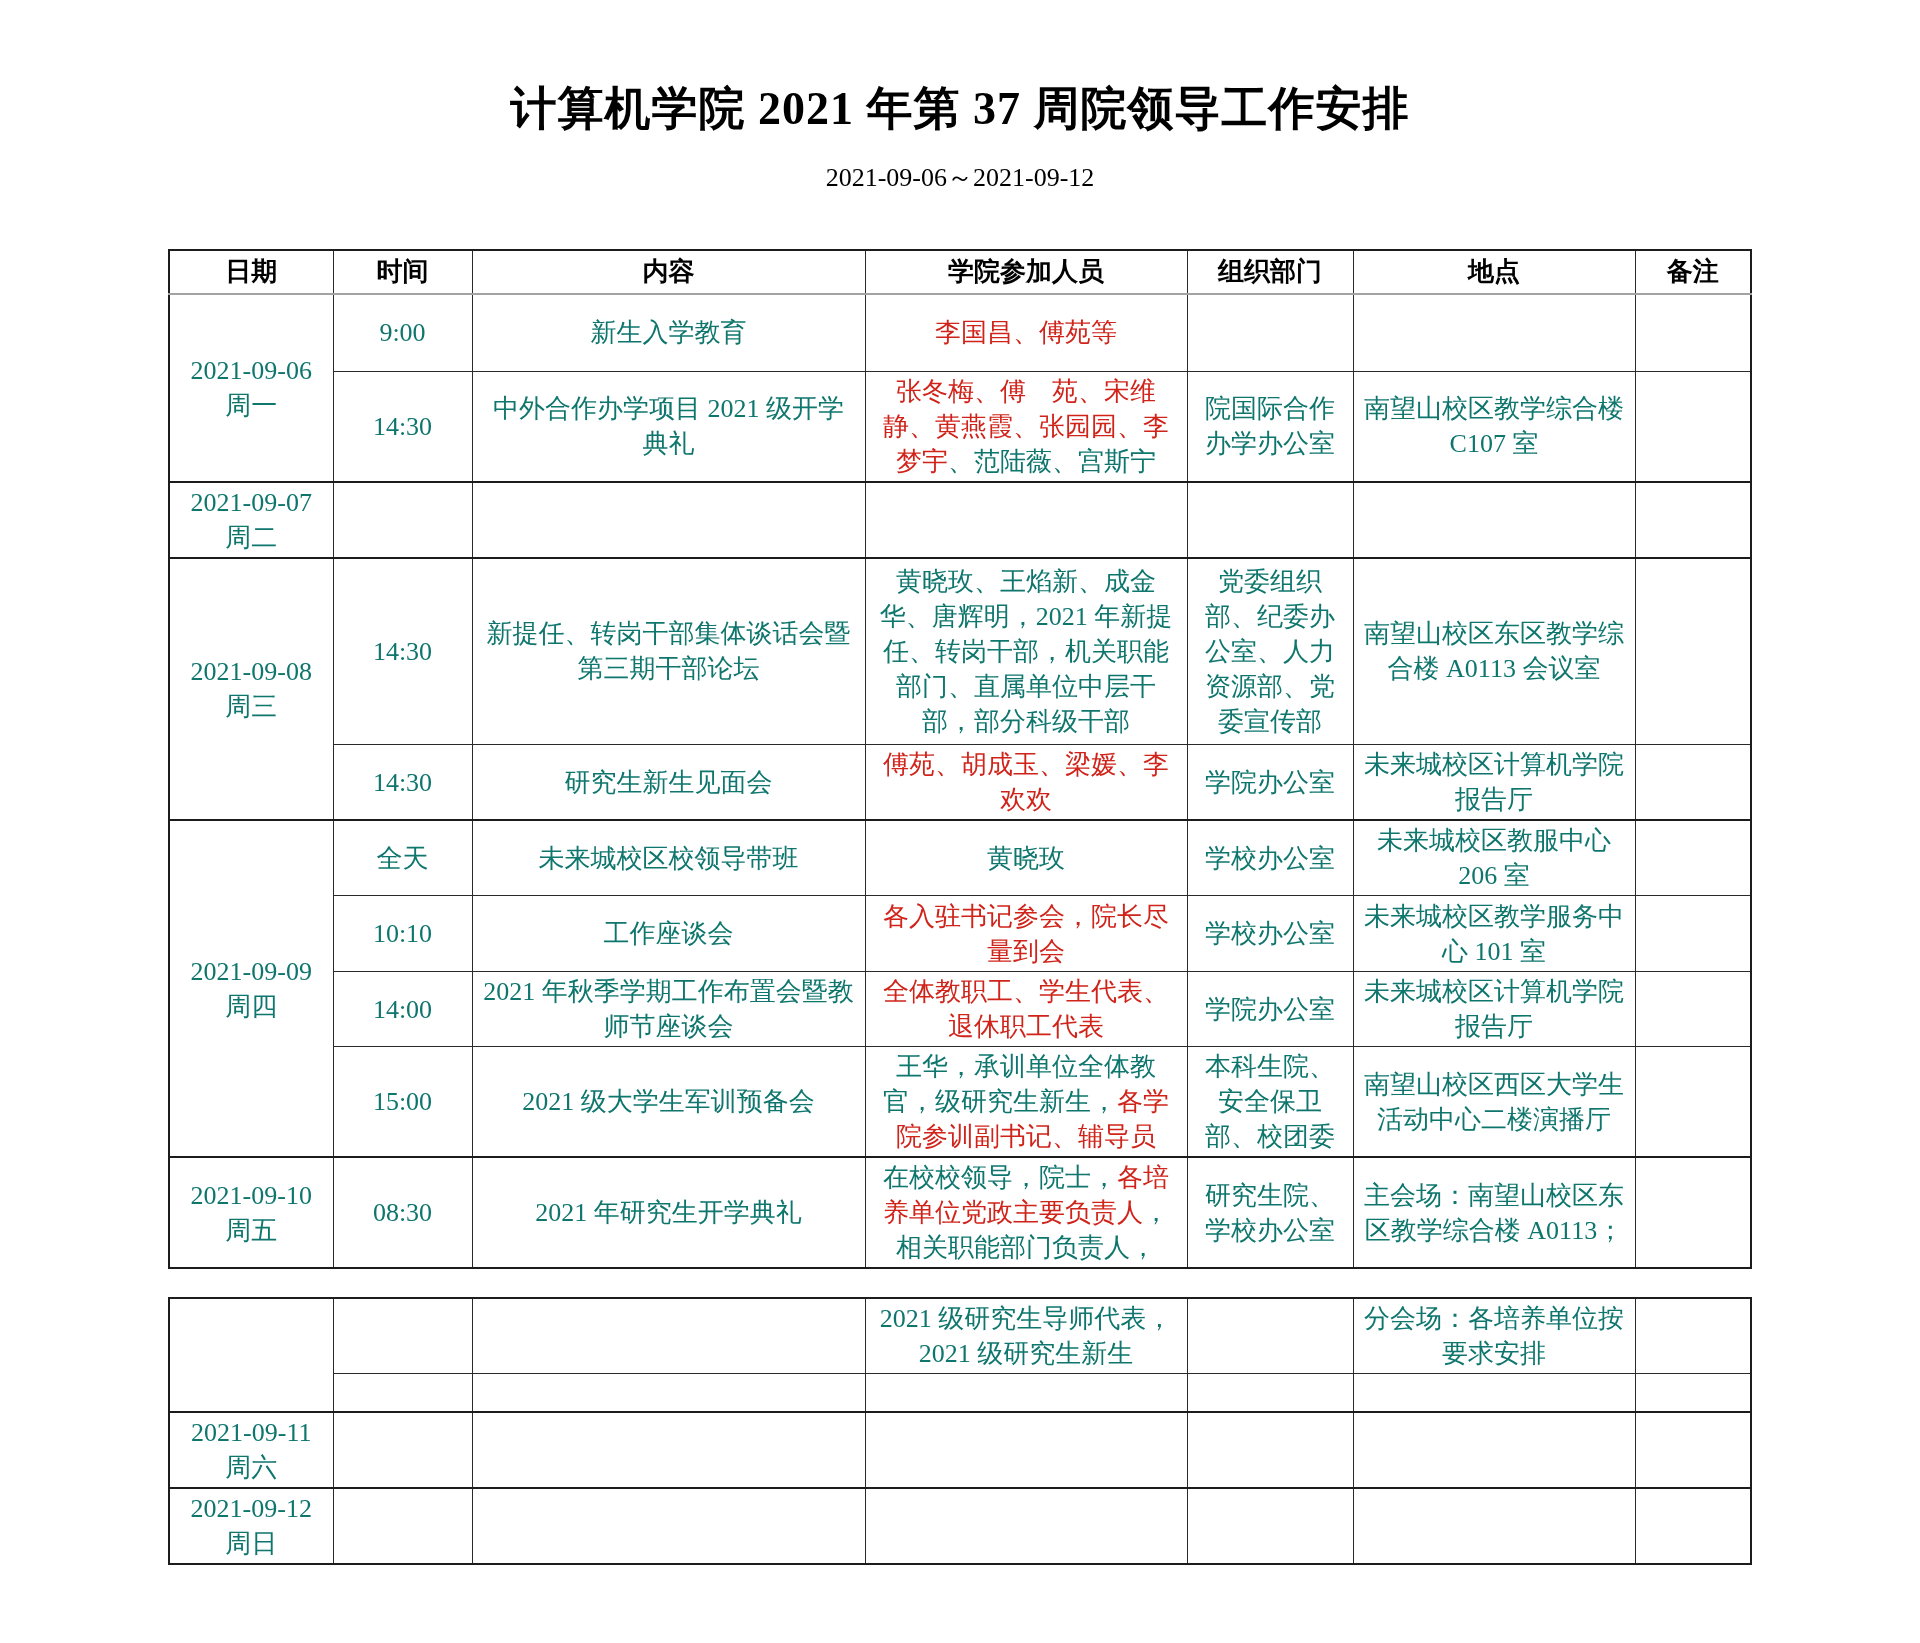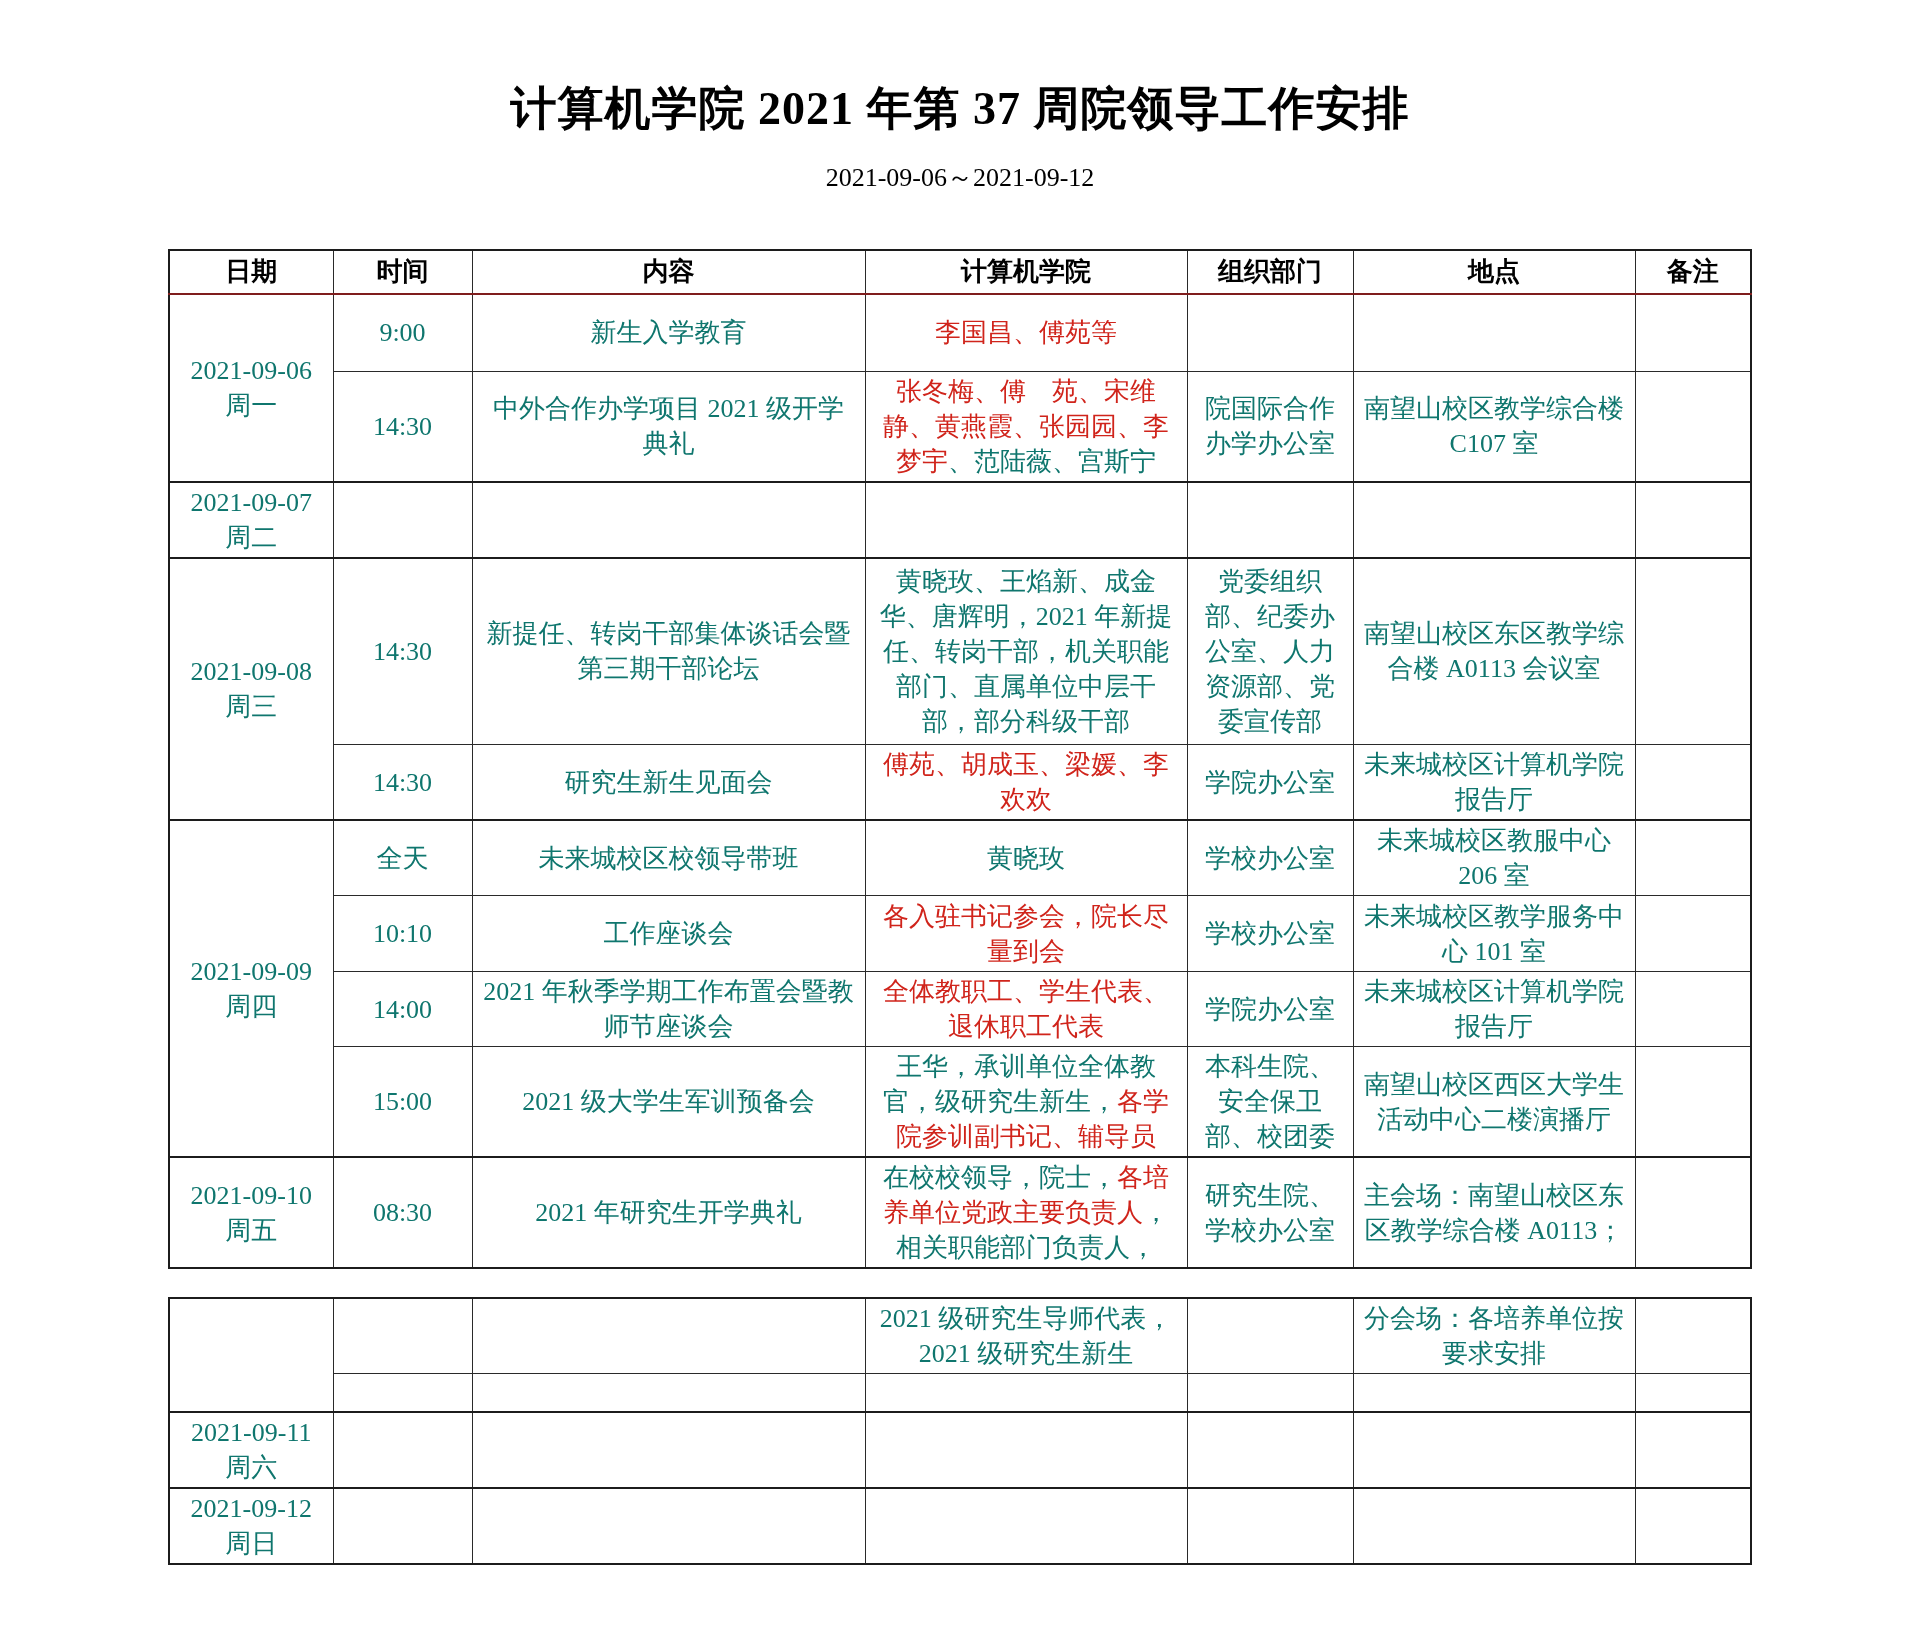--- a/index.html
+++ b/index.html
@@ -26,21 +26,21 @@
   .sched th,.sched td{
     border:1px solid #2a2a2a;
     text-align:center;vertical-align:middle;
     font-size:26px;line-height:35px;
     padding:2px 8px;
     white-space:pre-line;
     overflow:hidden;
   }
   .sched thead th{
     font-weight:bold;
-    border-bottom:2px solid #7f1d1d;
+    border-bottom:2px solid #a3a3a3;
     height:38px;line-height:30px;padding:2px 4px;
   }
   .sched tr.thick-top td{border-top:2px solid #1c1c1c;}
   .seg-red{color:#d0241b;}
   .seg-black{color:#0f766e;}
 </style>
 </head>
 <body>
 
 <div class="page">
@@ -57,21 +57,21 @@
         <col style="width: 322px;">
         <col style="width: 166px;">
         <col style="width: 282px;">
         <col style="width: 116px;">
       </colgroup>
     <thead>
       <tr id="t1-head">
           <th>日期</th>
           <th>时间</th>
           <th>内容</th>
-          <th>计算机学院</th>
+          <th>学院参加人员</th>
           <th>组织部门</th>
           <th>地点</th>
           <th>备注</th>
         </tr>
     </thead>
     <tbody id="t1-body">
         <tr class="thick-top" style="height: 77px;">
           <td rowspan="2"><span class="seg-black">2021-09-06
 周一</span></td>
           <td><span class="seg-black">9:00</span></td>

